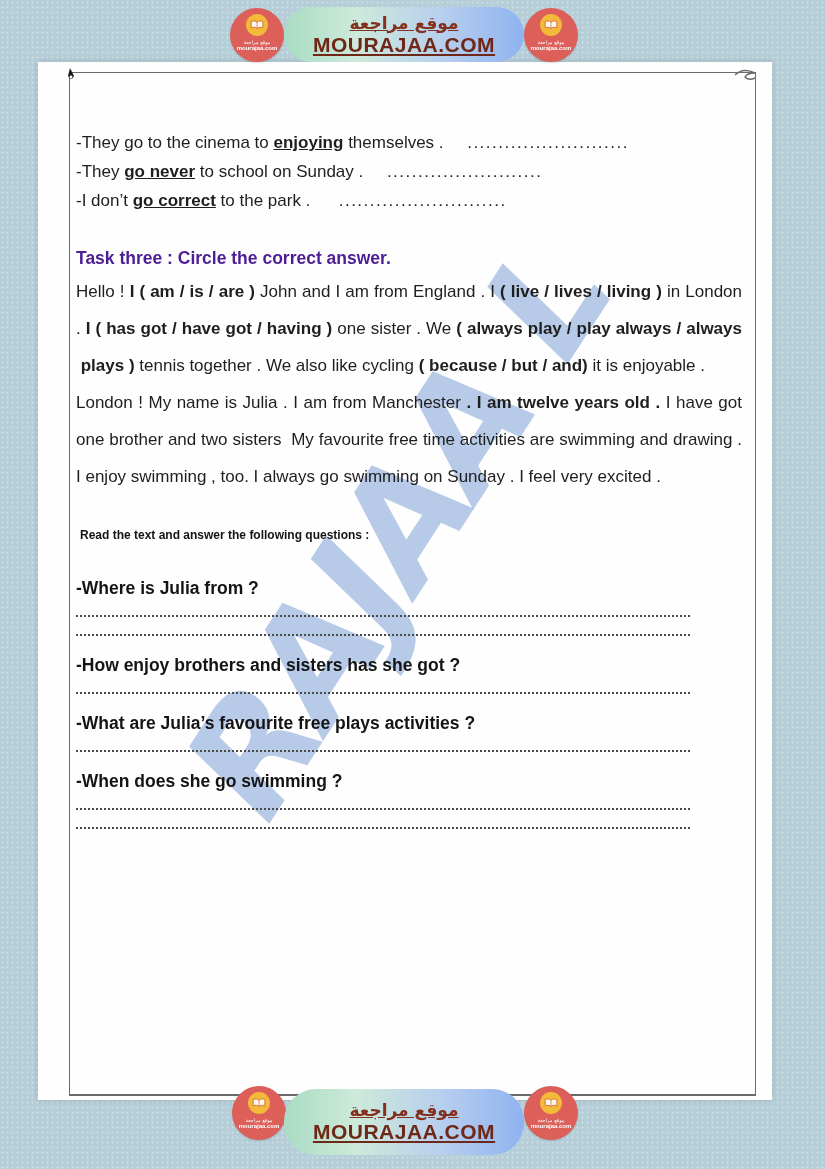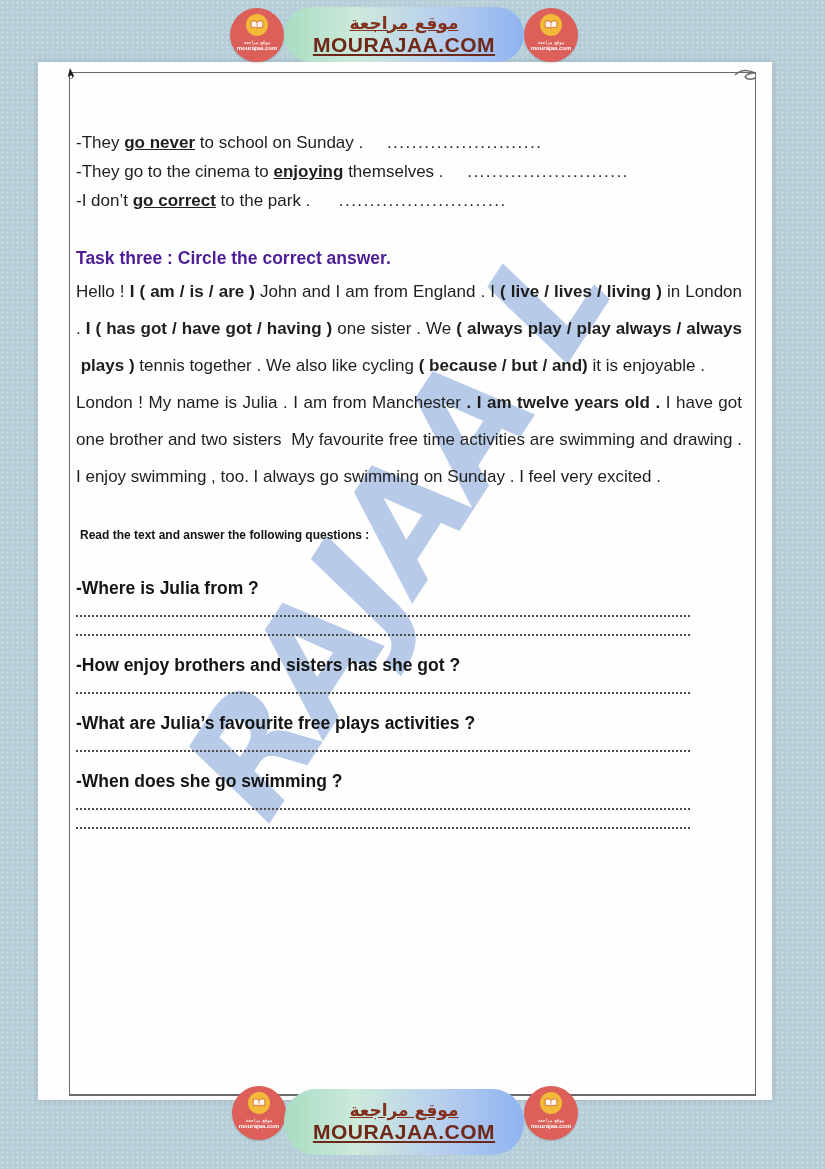--- a/index.html
+++ b/index.html
@@ -108,22 +108,22 @@
       <path d="M2 10 Q10 2 22 8 Q14 8 12 12 Q16 16 22 13" fill="none" stroke="#6a6a6a" stroke-width="1.4"></path>
     </svg>
   </div>
 </div>
 
 <div class="watermark">RAJAA L</div>
 
 <div class="content">
 
   <div class="ex-lines">
+    <div class="ex-line"><span>-They go to the cinema to </span><span style="font-weight: bold; text-decoration: underline;">enjoying</span><span> themselves .&nbsp;&nbsp;&nbsp;&nbsp;&nbsp;</span><span class="dots-run">..........................</span></div>
     <div class="ex-line"><span>-They </span><span style="font-weight: bold; text-decoration: underline;">go never</span><span> to school on Sunday .&nbsp;&nbsp;&nbsp;&nbsp;&nbsp;</span><span class="dots-run">.........................</span></div>
-    <div class="ex-line"><span>-They go to the cinema to </span><span style="font-weight: bold; text-decoration: underline;">enjoying</span><span> themselves .&nbsp;&nbsp;&nbsp;&nbsp;&nbsp;</span><span class="dots-run">..........................</span></div>
     <div class="ex-line"><span>-I don’t </span><span style="font-weight: bold; text-decoration: underline;">go correct</span><span> to the park .&nbsp;&nbsp;&nbsp;&nbsp;&nbsp;&nbsp;</span><span class="dots-run">...........................</span></div>
   </div>
 
   <div class="task-title">Task three : Circle the correct answer.</div>
   <div class="task-para"><span>Hello ! </span><span style="font-weight: bold;">I ( am / is / are ) </span><span>John and I am from England . I </span><span style="font-weight: bold;">( live / lives / living ) </span><span>in London . </span><span style="font-weight: bold;">I ( has got / have got / having ) </span><span>one sister . We </span><span style="font-weight: bold;">( always play / play always / always &nbsp;plays ) </span><span>tennis together . We also like cycling </span><span style="font-weight: bold;">( because / but / and) </span><span>it is enjoyable .</span></div>
 
   <div class="task-para"><span>London ! My name is Julia . I am from Manchester </span><span style="font-weight: bold;">. I am twelve years old . </span><span>I have got one brother and two sisters &nbsp;My favourite free time activities are swimming and drawing . I enjoy swimming , too. I always go swimming on Sunday . I feel very excited .</span></div>
 
   <div class="instruction">Read the text and answer the following questions :</div>
 

